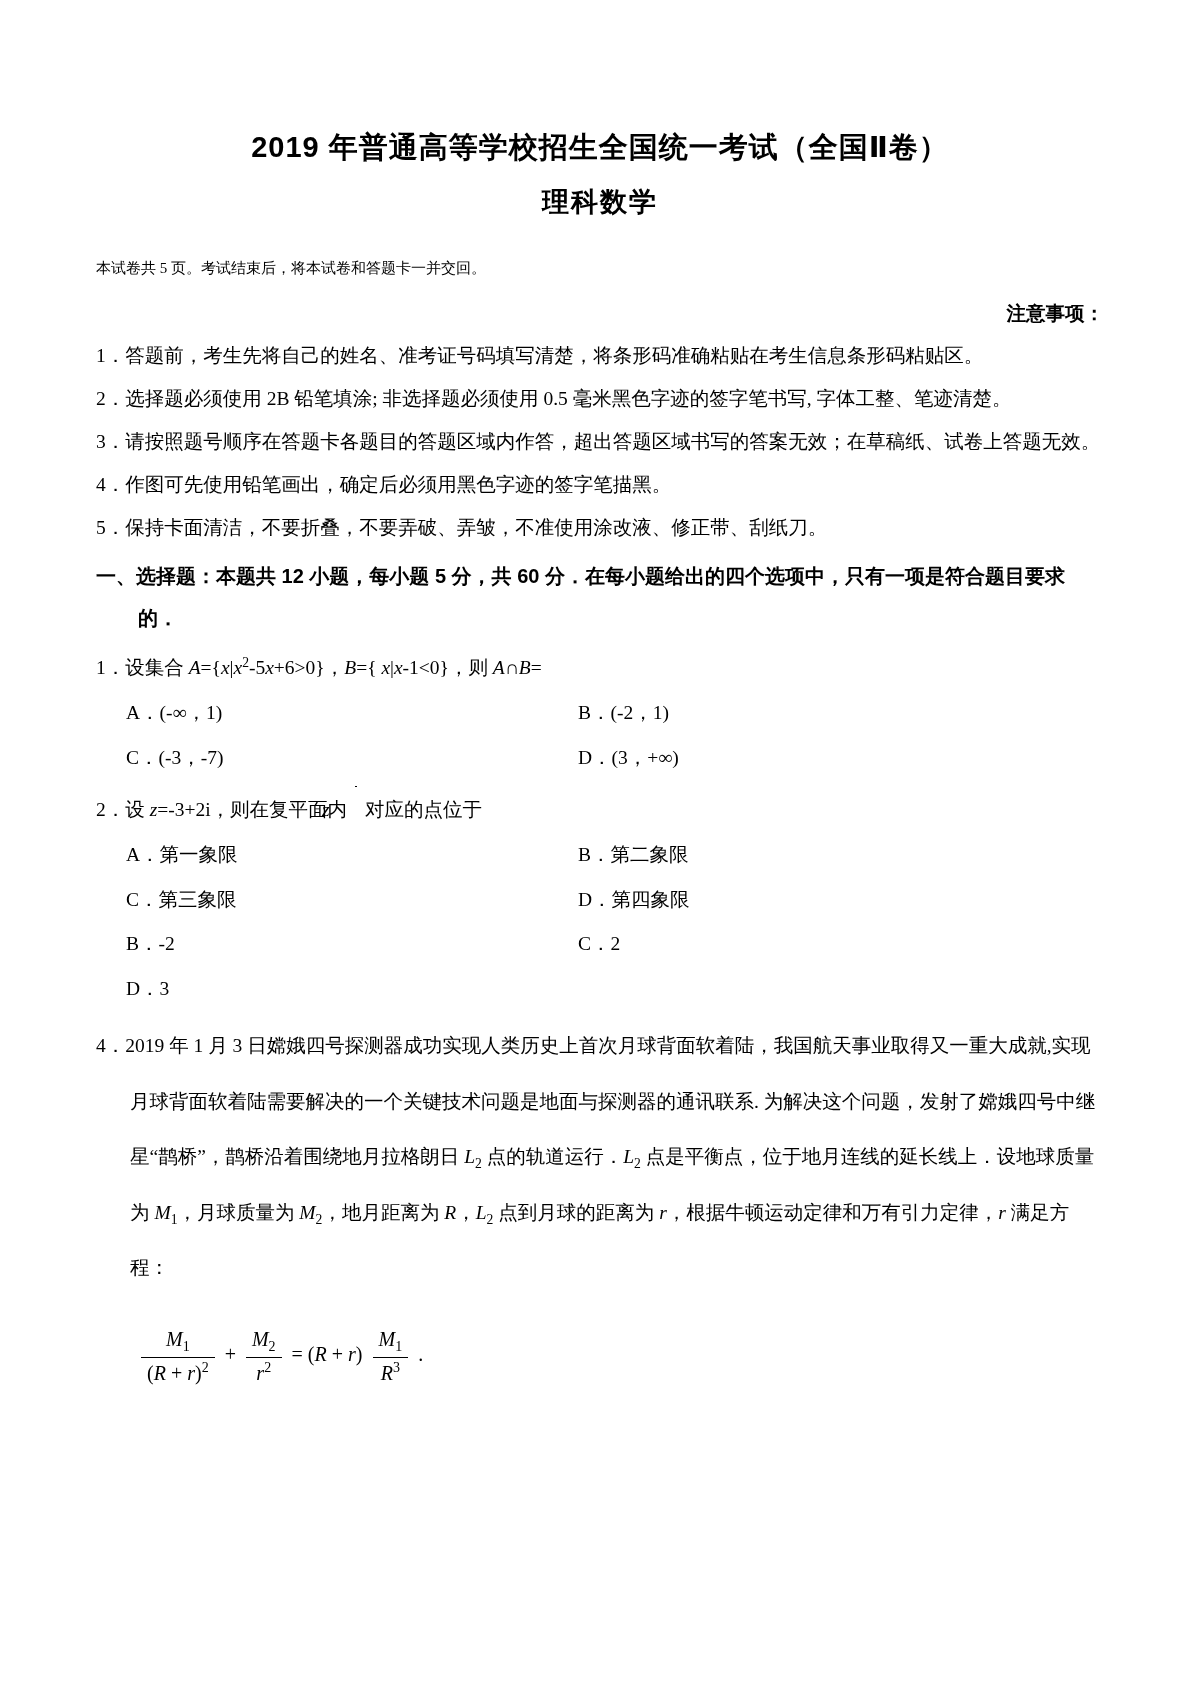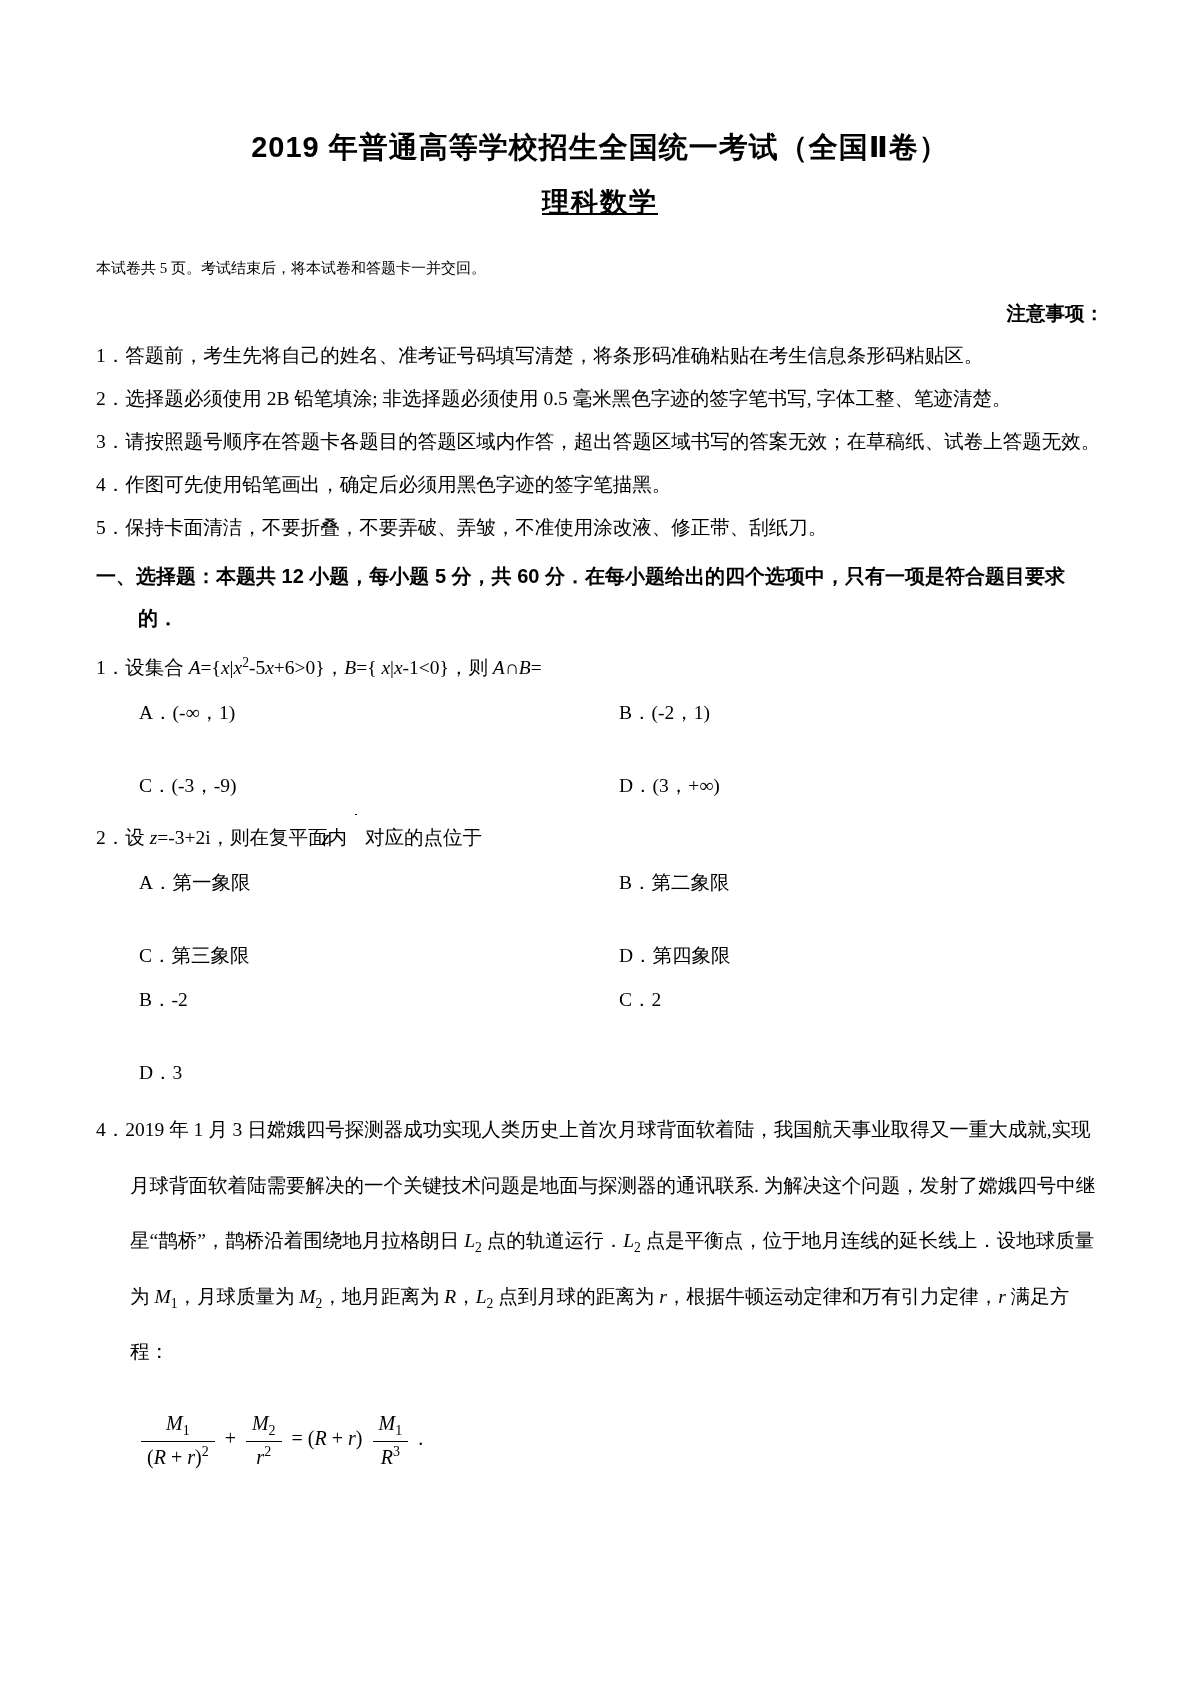--- a/index.html
+++ b/index.html
@@ -7,21 +7,21 @@
   .page{
     width:1200px;min-height:1698px;box-sizing:border-box;
     padding:128px 96px 60px 96px;background:#fff;margin:0 auto;
   }
   .exam-title{
     font-size:29px;font-weight:bold;text-align:center;margin:0 0 16px 0;
     letter-spacing:1px;font-family:"Liberation Sans","DejaVu Sans",sans-serif;
   }
   .exam-subject{
     font-size:27px;font-weight:bold;text-align:center;margin:0 0 36px 0;
-    letter-spacing:2px;font-family:"Liberation Sans","DejaVu Sans",sans-serif;text-decoration:underline;
+    letter-spacing:2px;font-family:"Liberation Sans","DejaVu Sans",sans-serif;
   }
   .intro{font-size:15px;margin:0 0 20px 0;line-height:1.6;}
   .notice-header{
     font-size:19.5px;font-weight:bold;margin:0 0 8px 0;
     font-family:"Liberation Sans","DejaVu Sans",sans-serif;
     text-align:right;
   }
   .notice{
     font-size:19.5px;line-height:2.2;margin:0;
     padding-left:34px;text-indent:-34px;
@@ -32,21 +32,21 @@
     font-family:"Liberation Sans","DejaVu Sans",sans-serif;
   }
   .question{margin:0;}
   .stem{
     font-size:19.5px;line-height:2.35;margin:6px 0 0 0;
     padding-left:34px;text-indent:-34px;font-family:Liberation Serif, serif;
   }
   .q4 .stem{line-height:2.85;}
   .options{
     display:grid;grid-template-columns:452px auto;
-    font-size:19.5px;line-height:2.3;margin-left:43px;gap:28px;
+    font-size:19.5px;line-height:2.3;margin-left:30px;
   }
   .opt{white-space:nowrap;}
   sup{font-size:0.7em;}
   sub{font-size:0.7em;}
   i{font-style:italic;}
   
   .vec{position:relative;display:inline-block;font-style:italic;margin:0 3px;padding:0 1px;}
   .vec::before{
     content:"\21C0";position:absolute;left:50%;top:-0.95em;transform:translateX(-50%);
     font-size:0.8em;font-style:normal;line-height:1;
@@ -81,21 +81,21 @@
     <p class="notice">5．保持卡面清洁，不要折叠，不要弄破、弄皱，不准使用涂改液、修正带、刮纸刀。</p>
   </div>
 
   <p class="section-header">一、选择题：本题共 12 小题，每小题 5 分，共 60 分．在每小题给出的四个选项中，只有一项是符合题目要求的．</p>
 
   <div class="question">
     <p class="stem">1．设集合 <i>A</i>={<i>x</i>|<i>x</i><sup>2</sup>-5<i>x</i>+6&gt;0}，<i>B</i>={ <i>x</i>|<i>x</i>-1&lt;0}，则 <i>A</i>∩<i>B</i>=</p>
     <div class="options">
       <span class="opt">A．(-∞，1)</span>
       <span class="opt">B．(-2，1)</span>
-      <span class="opt">C．(-3，-9)</span>
+      <span class="opt">C．(-3，-7)</span>
       <span class="opt">D．(3，+∞)</span>
     </div>
   </div>
 
   <div class="question">
     <p class="stem">2．设 <i>z</i>=-3+2i，则在复平面内 <span class="bar">z</span> 对应的点位于</p>
     <div class="options">
       <span class="opt">A．第一象限</span>
       <span class="opt">B．第二象限</span>
       <span class="opt">C．第三象限</span>

